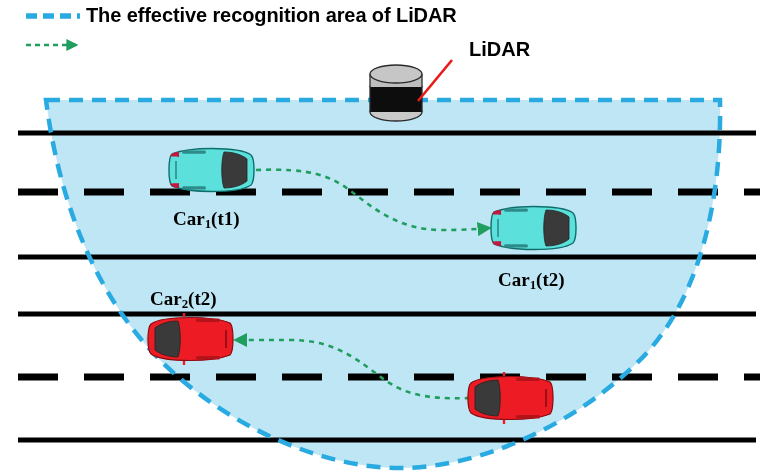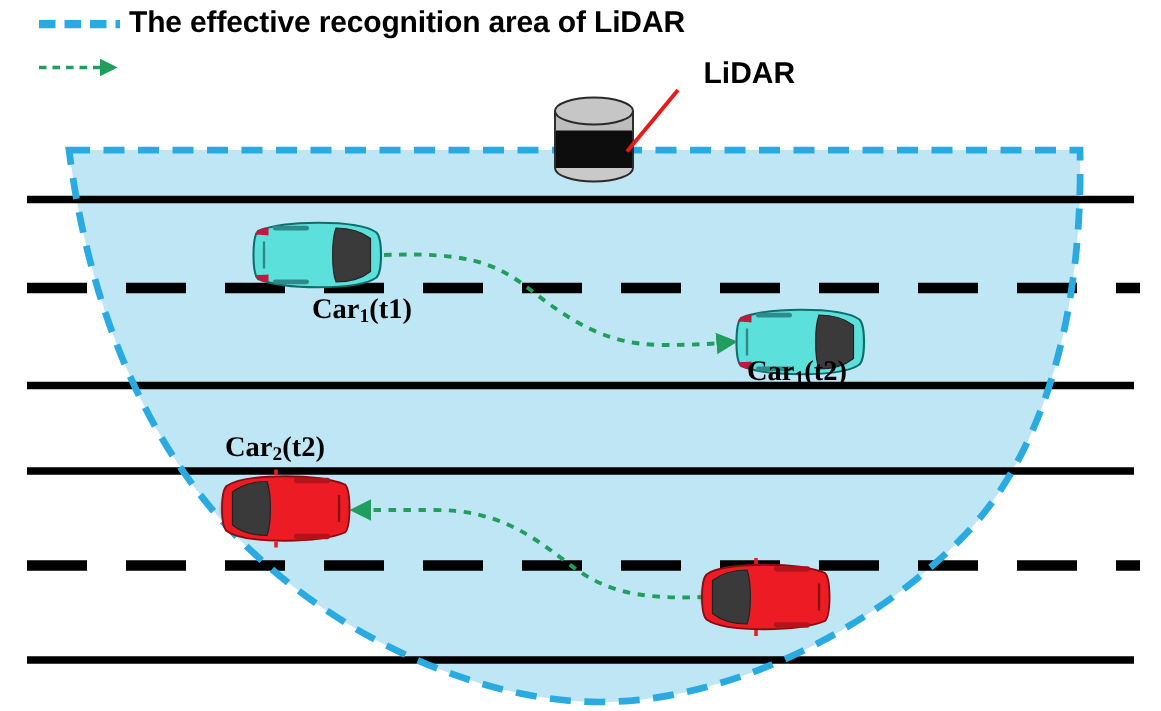--- a/index.html
+++ b/index.html
@@ -52,22 +52,22 @@
     font-family: "Liberation Serif", serif;
     font-weight: bold;
     font-size: 19px;
     color: #000000;
     white-space: nowrap;
   }
   .car-label sub {
     font-size: 0.68em;
     vertical-align: -0.22em;
   }
-  #label-car1-t1 { left: 173px; top: 196px; margin-left: 35px; }
-  #label-car1-t2 { left: 498px; top: 237px; }
+  #label-car1-t1 { left: 173px; top: 208px; }
+  #label-car1-t2 { left: 498px; top: 269px; }
   #label-car2-t2 { left: 150px; top: 288px; text-align: right; }
   #label-car2-t1 { left: 477px; top: 347px; }
 </style>
 </head>
 <body>
 
 <div id="scene">
 
   <svg id="scene-svg" width="774" height="474" viewBox="0 0 774 474">
 

